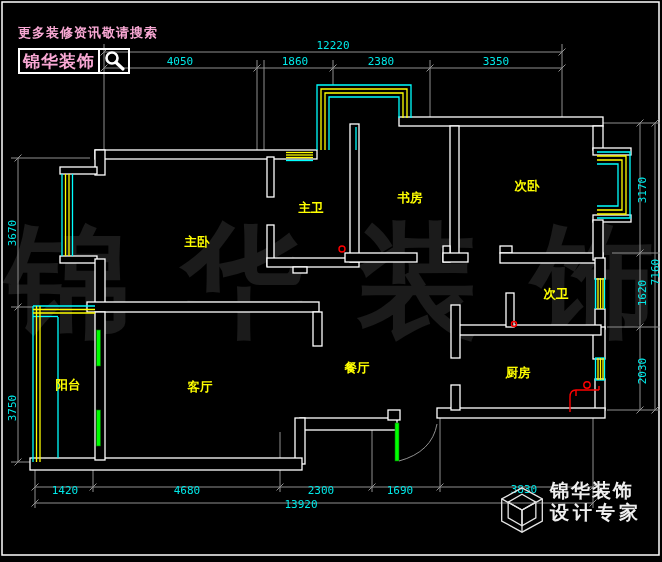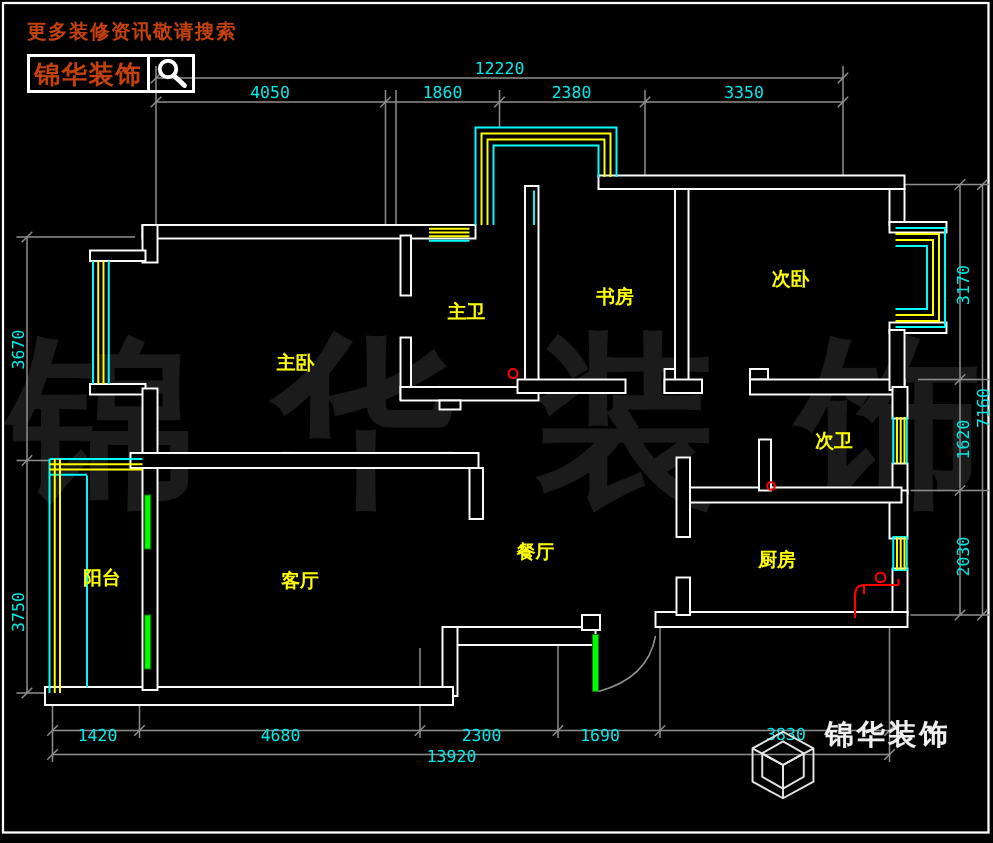--- a/index.html
+++ b/index.html
@@ -9,21 +9,21 @@
   .watermark{position:absolute;left:6px;right:6px;top:208px;height:150px;z-index:1;
              display:flex;justify-content:space-between;align-items:center;
              font-size:124px;font-weight:bold;color:#1b1b1b;line-height:1;
              font-family:"Liberation Serif",serif;pointer-events:none;}
   svg.plan{position:absolute;left:0;top:0;z-index:2;}
   svg text{font-family:"DejaVu Sans Mono",monospace;}
   svg text.dim{fill:#00e8e8;font-size:11px;text-anchor:middle;}
   svg text.room-label{fill:#ffff00;font-size:12.5px;font-weight:bold;text-anchor:middle;
                       font-family:"Liberation Sans",sans-serif;}
   
-  .banner{position:absolute;left:18px;top:12px;z-index:3;color:#c2410c;}
+  .banner{position:absolute;left:18px;top:24px;z-index:3;color:#f9a8d4;}
   .banner .tagline{font-size:13px;font-weight:bold;letter-spacing:1px;margin-bottom:6px;}
   .banner .boxes{display:flex;}
   .brand-box{border:2px solid #fff;width:78px;height:22px;display:flex;align-items:center;
              justify-content:center;font-size:17px;font-weight:bold;letter-spacing:1px;}
   .search-box{border:2px solid #fff;border-left:none;width:28px;height:22px;display:flex;
               align-items:center;justify-content:center;}
   
   .footer{position:absolute;left:498px;top:480px;z-index:3;color:#efefef;width:160px;}
   .footer .cube{position:absolute;left:0;top:6px;}
   .footer .ftext{margin-left:52px;}
@@ -261,16 +261,17 @@
         <polygon points="26,2 48,14 48,38 26,50 4,38 4,14"></polygon>
         <polyline points="4,14 26,26 48,14"></polyline>
         <line x1="26" y1="26" x2="26" y2="50"></line>
         <polygon points="26,9 41,17.5 41,34.5 26,43 11,34.5 11,17.5"></polygon>
         <polyline points="11,17.5 26,26 41,17.5"></polyline>
         <line x1="26" y1="26" x2="26" y2="43"></line>
       </g>
     </svg>
     <div class="ftext">
       <div class="brand">锦华装饰</div>
+      <div class="subtitle">设计专家</div>
     </div>
   </div>
 
 </div>
 
 </body></html>

